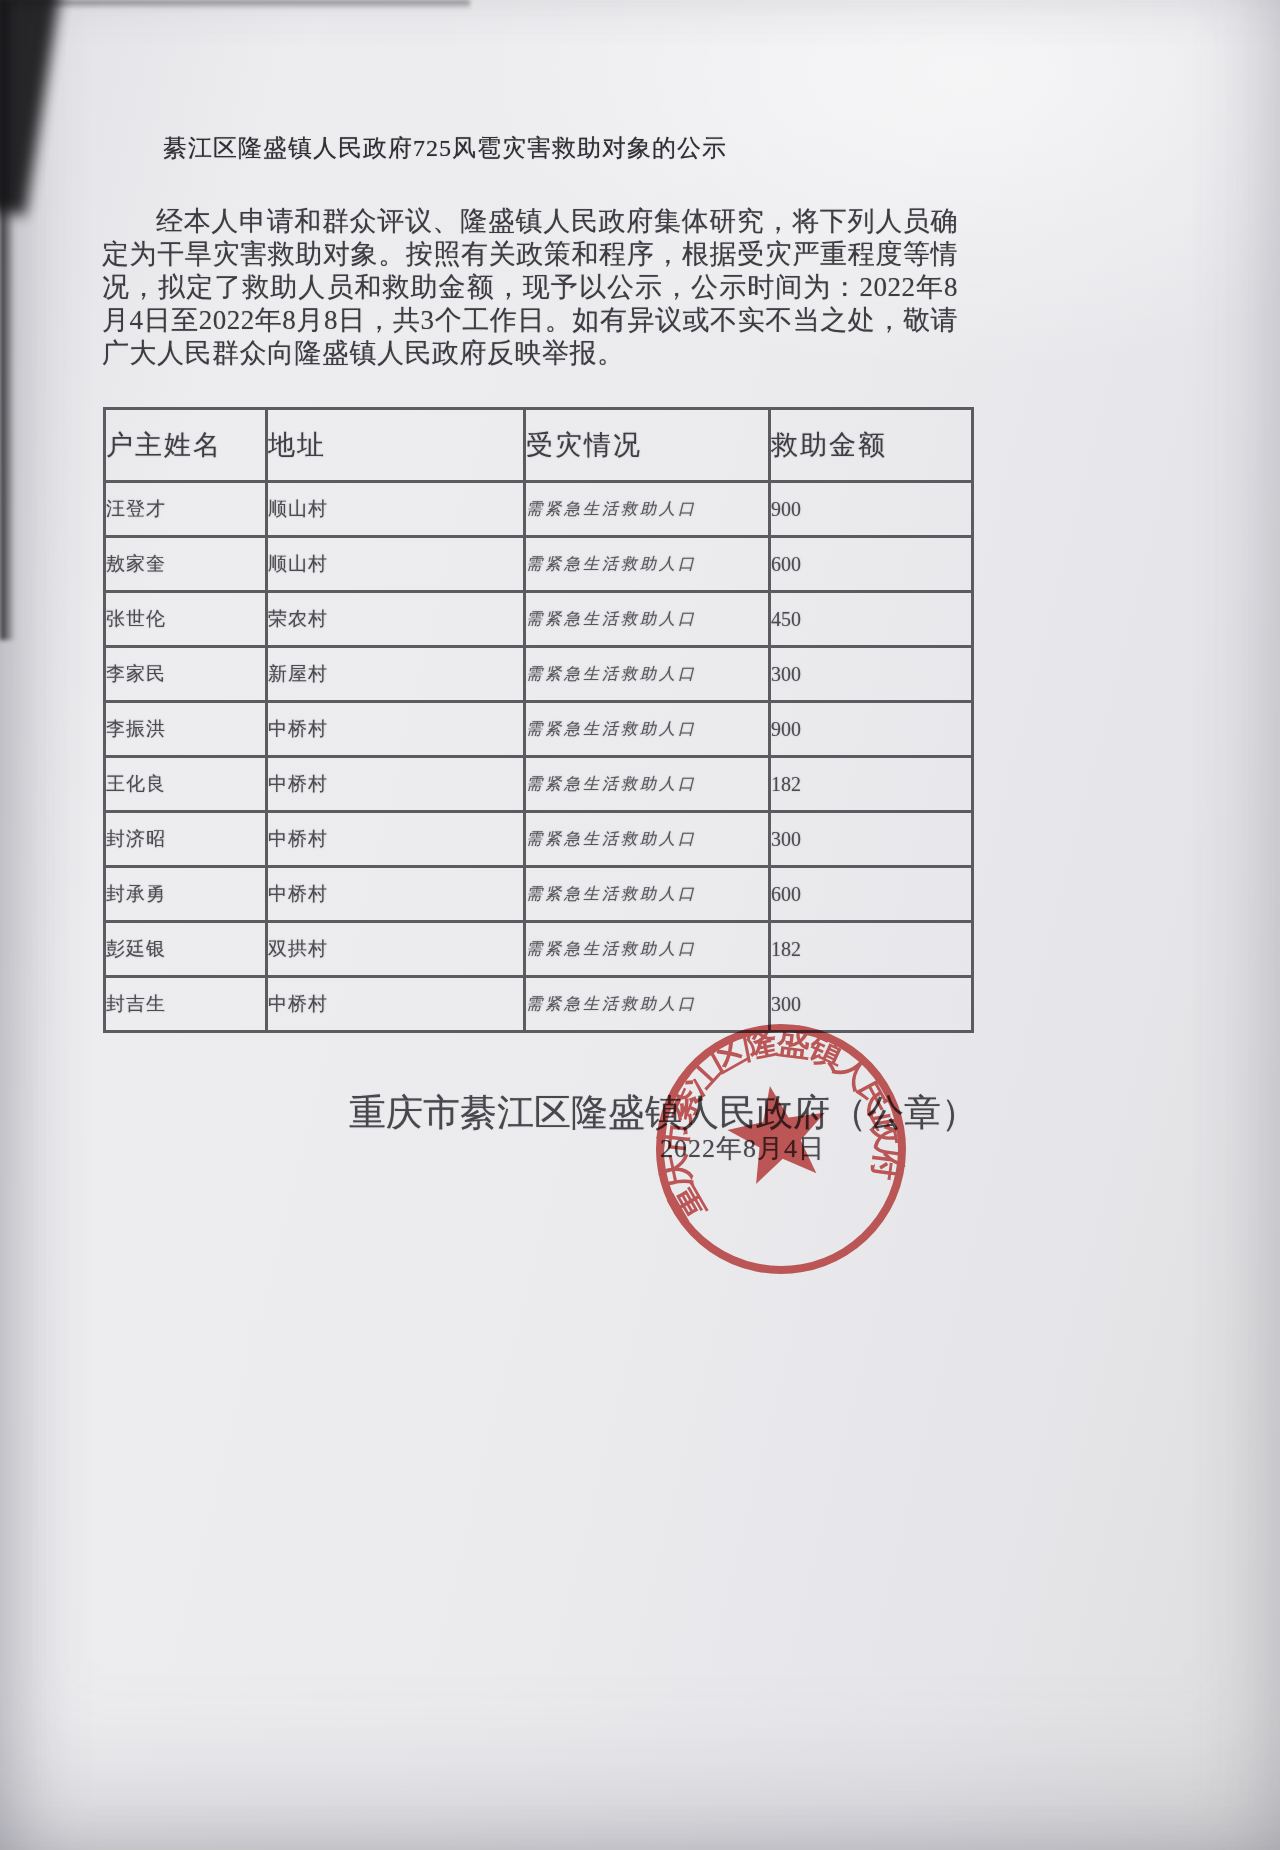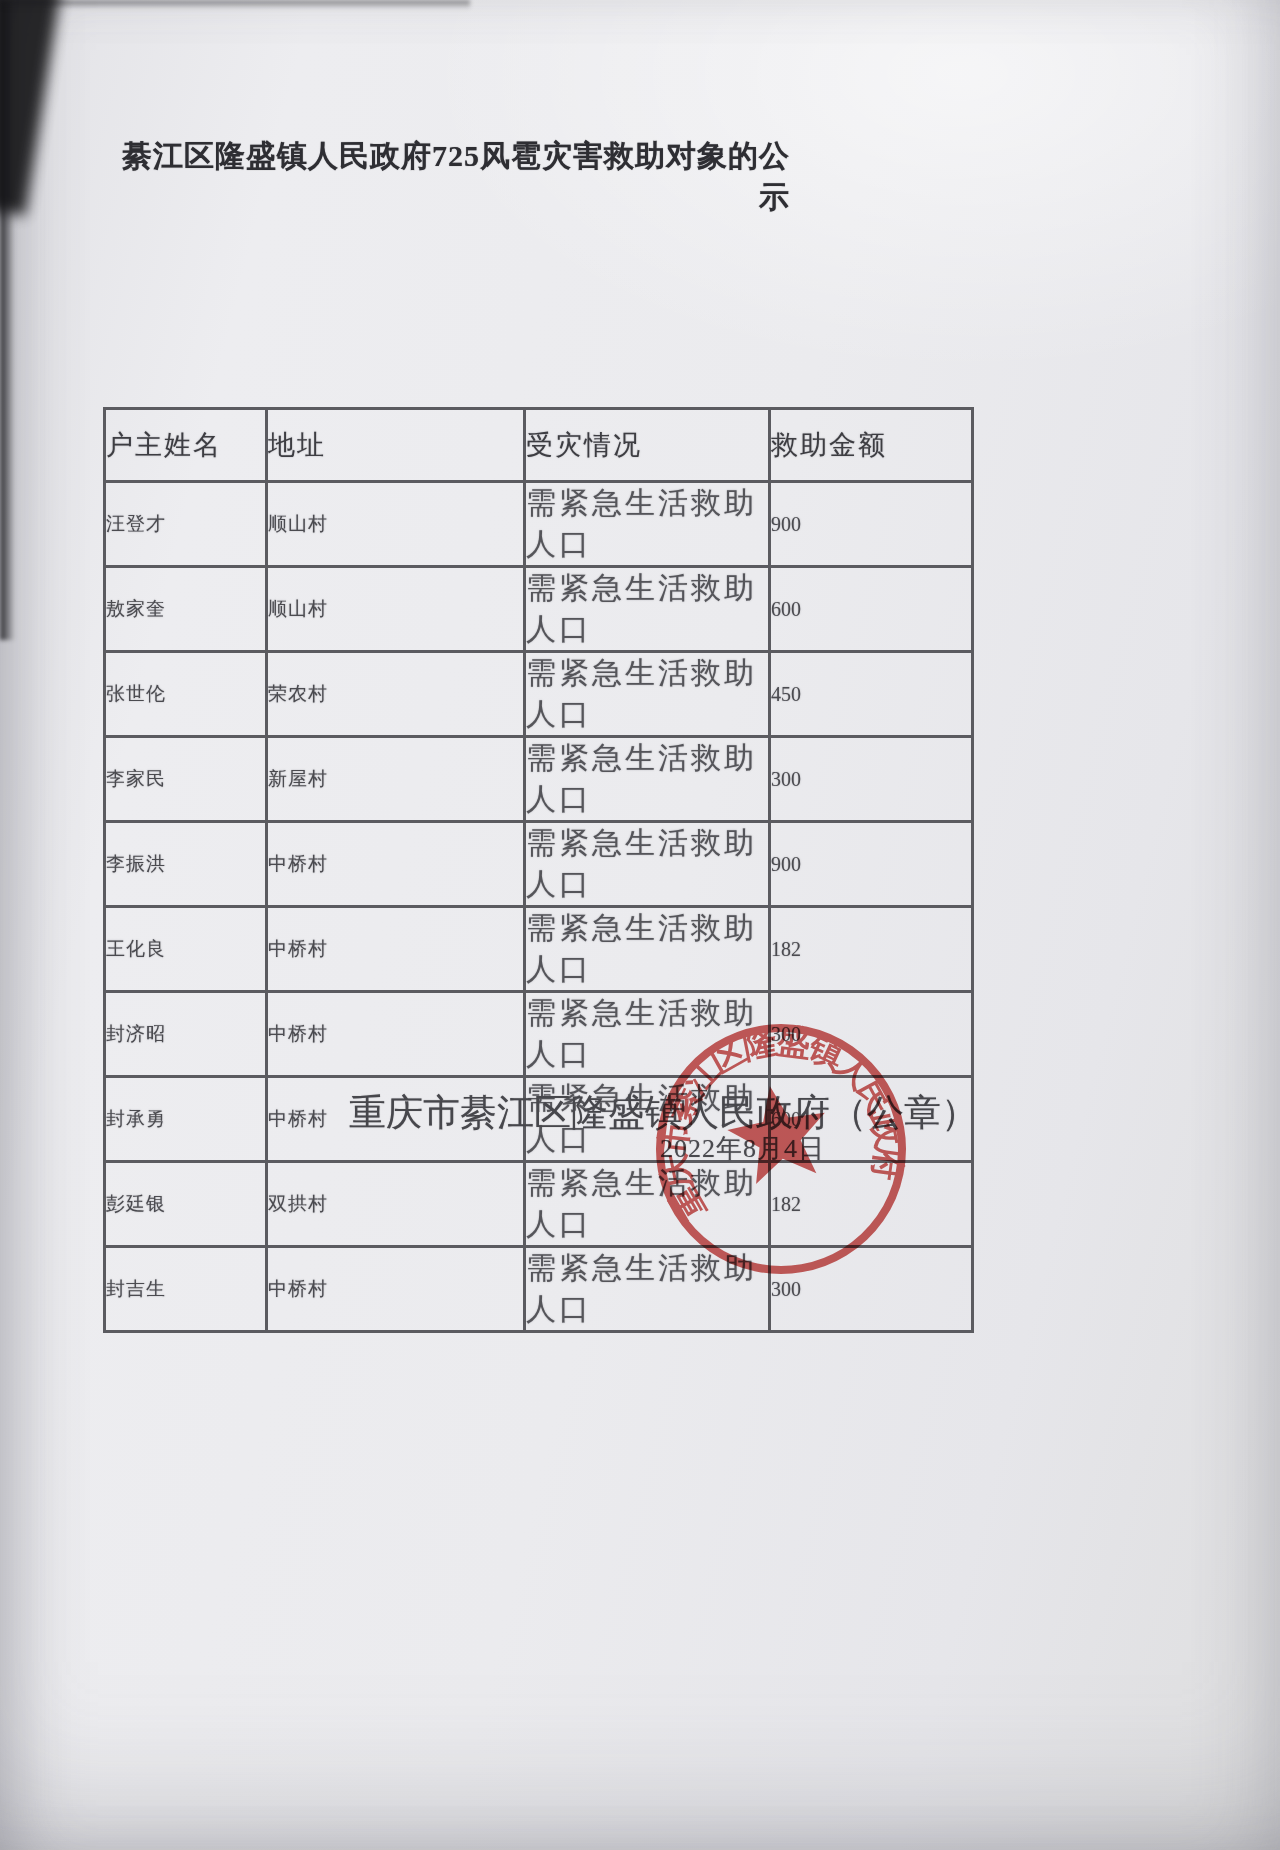--- a/index.html
+++ b/index.html
@@ -18,35 +18,35 @@
   }
   
   .edge-corner { position:absolute; left:-46px; top:-50px; width:92px; height:260px;
     background:#141416; transform:rotate(9deg); filter:blur(7px); opacity:.9; }
   .edge-left { position:absolute; left:0; top:0; width:15px; height:640px;
     background:linear-gradient(to right, rgba(18,18,22,.85), rgba(18,18,22,0)); filter:blur(2px); }
   .edge-top { position:absolute; left:0; top:0; width:470px; height:9px;
     background:linear-gradient(to bottom, rgba(25,25,30,.5), rgba(25,25,30,0)); filter:blur(2px); }
 
   .title { position:absolute; left:100px; top:116px; width:690px;
-    text-align:right; font-size:30px; font-weight:700; color:#2e2e33;
+    text-align:center; font-size:24px; font-weight:400; color:#2e2e33;
     letter-spacing:1px; text-shadow:0 0 1px rgba(46,46,51,.55); }
   .body-text { position:absolute; left:102px; top:178px; width:856px;
     font-size:27px; line-height:33px; color:#3c3c41; text-align:justify;
     text-indent:54px; letter-spacing:.5px; text-shadow:0 0 1px rgba(60,60,65,.45); }
   .hotline { position:absolute; left:156px; top:350px; font-size:26px;
     color:#3c3c41; letter-spacing:.5px; text-shadow:0 0 1px rgba(60,60,65,.45); }
 
   table.relief { position:absolute; left:103px; top:407px; width:868px;
     border-collapse:collapse; table-layout:fixed; }
   .relief th, .relief td { border:3px solid #5b5b60; text-align:left;
     vertical-align:middle; padding:0; text-shadow:0 0 1.5px rgba(88,88,95,.5); }
   .relief th { height:70px; font-size:27px; font-weight:500; color:#3d3d42; letter-spacing:2px; }
   .relief td { height:52px; font-size:19px; color:#4b4b50; letter-spacing:1px; }
-  .relief td.c2 { font-size:30px; letter-spacing:3px; color:#55555a; }
+  .relief td.c2 { font-size:16px; letter-spacing:3px; color:#55555a;font-style:italic; }
   .relief td.c3 { font-size:20px; letter-spacing:0; }
   col.col-name { width:162px; } col.col-addr { width:258px; }
   col.col-situation { width:245px; } col.col-amount { width:203px; }
 
   .signature { position:absolute; left:318px; top:1088px; width:660px;
     font-size:37px; font-weight:400; color:#47474c; text-shadow:0 0 1px rgba(70,70,76,.5);text-align:right; }
   .seal-date { position:absolute; left:660px; top:1131px; font-size:26px;
     color:#4a4a4f; letter-spacing:1px; text-shadow:0 0 1px rgba(70,70,76,.5); }
 
   svg.stamp { position:absolute; left:636px; top:1004px;
@@ -58,20 +58,21 @@
 </head>
 <body>
 
 <div class="photo">
   <div class="edge-corner"></div>
   <div class="edge-left"></div>
   <div class="edge-top"></div>
 
   <h1 class="title">綦江区隆盛镇人民政府725风雹灾害救助对象的公示</h1>
 
+  <p class="body-text">经本人申请和群众评议、隆盛镇人民政府集体研究，将下列人员确定为干旱灾害救助对象。按照有关政策和程序，根据受灾严重程度等情况，拟定了救助人员和救助金额，现予以公示，公示时间为：2022年8月4日至2022年8月8日，共3个工作日。如有异议或不实不当之处，敬请广大人民群众向隆盛镇人民政府反映举报。</p>
 
 
   <table class="relief">
     <colgroup>
       <col class="col-name">
         <col class="col-addr">
         <col class="col-situation">
         <col class="col-amount">
     </colgroup>
     <thead>

